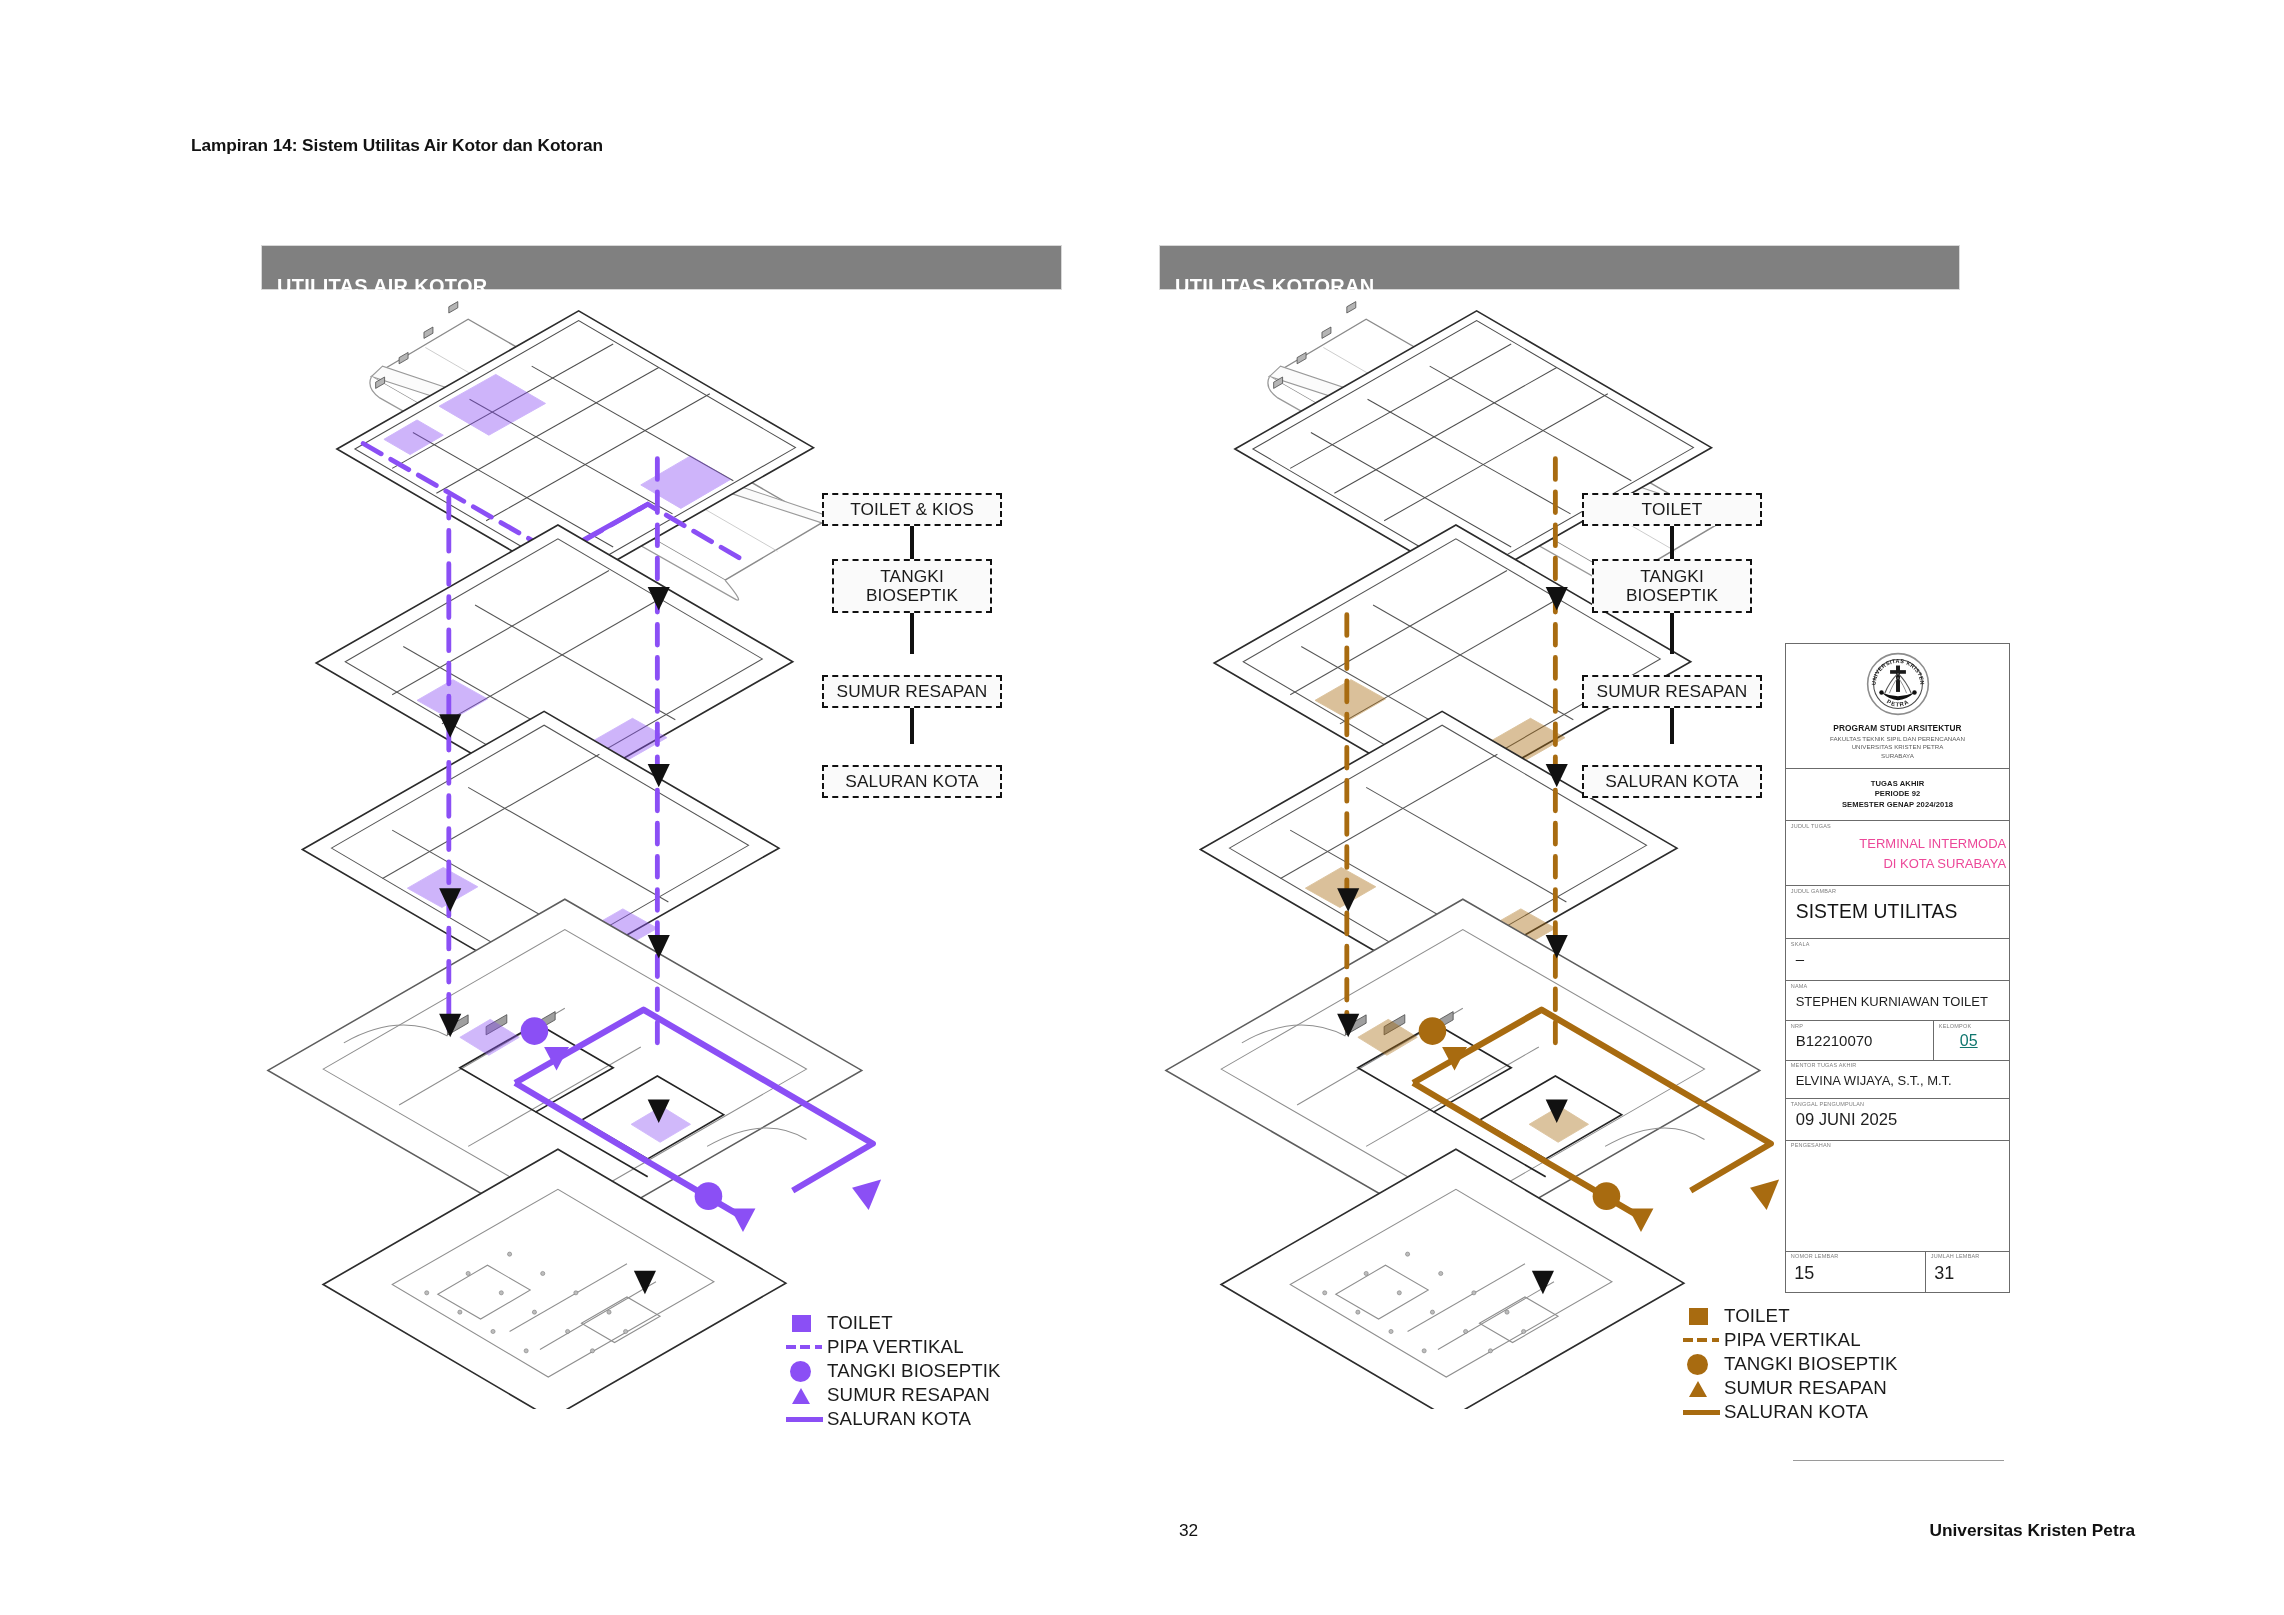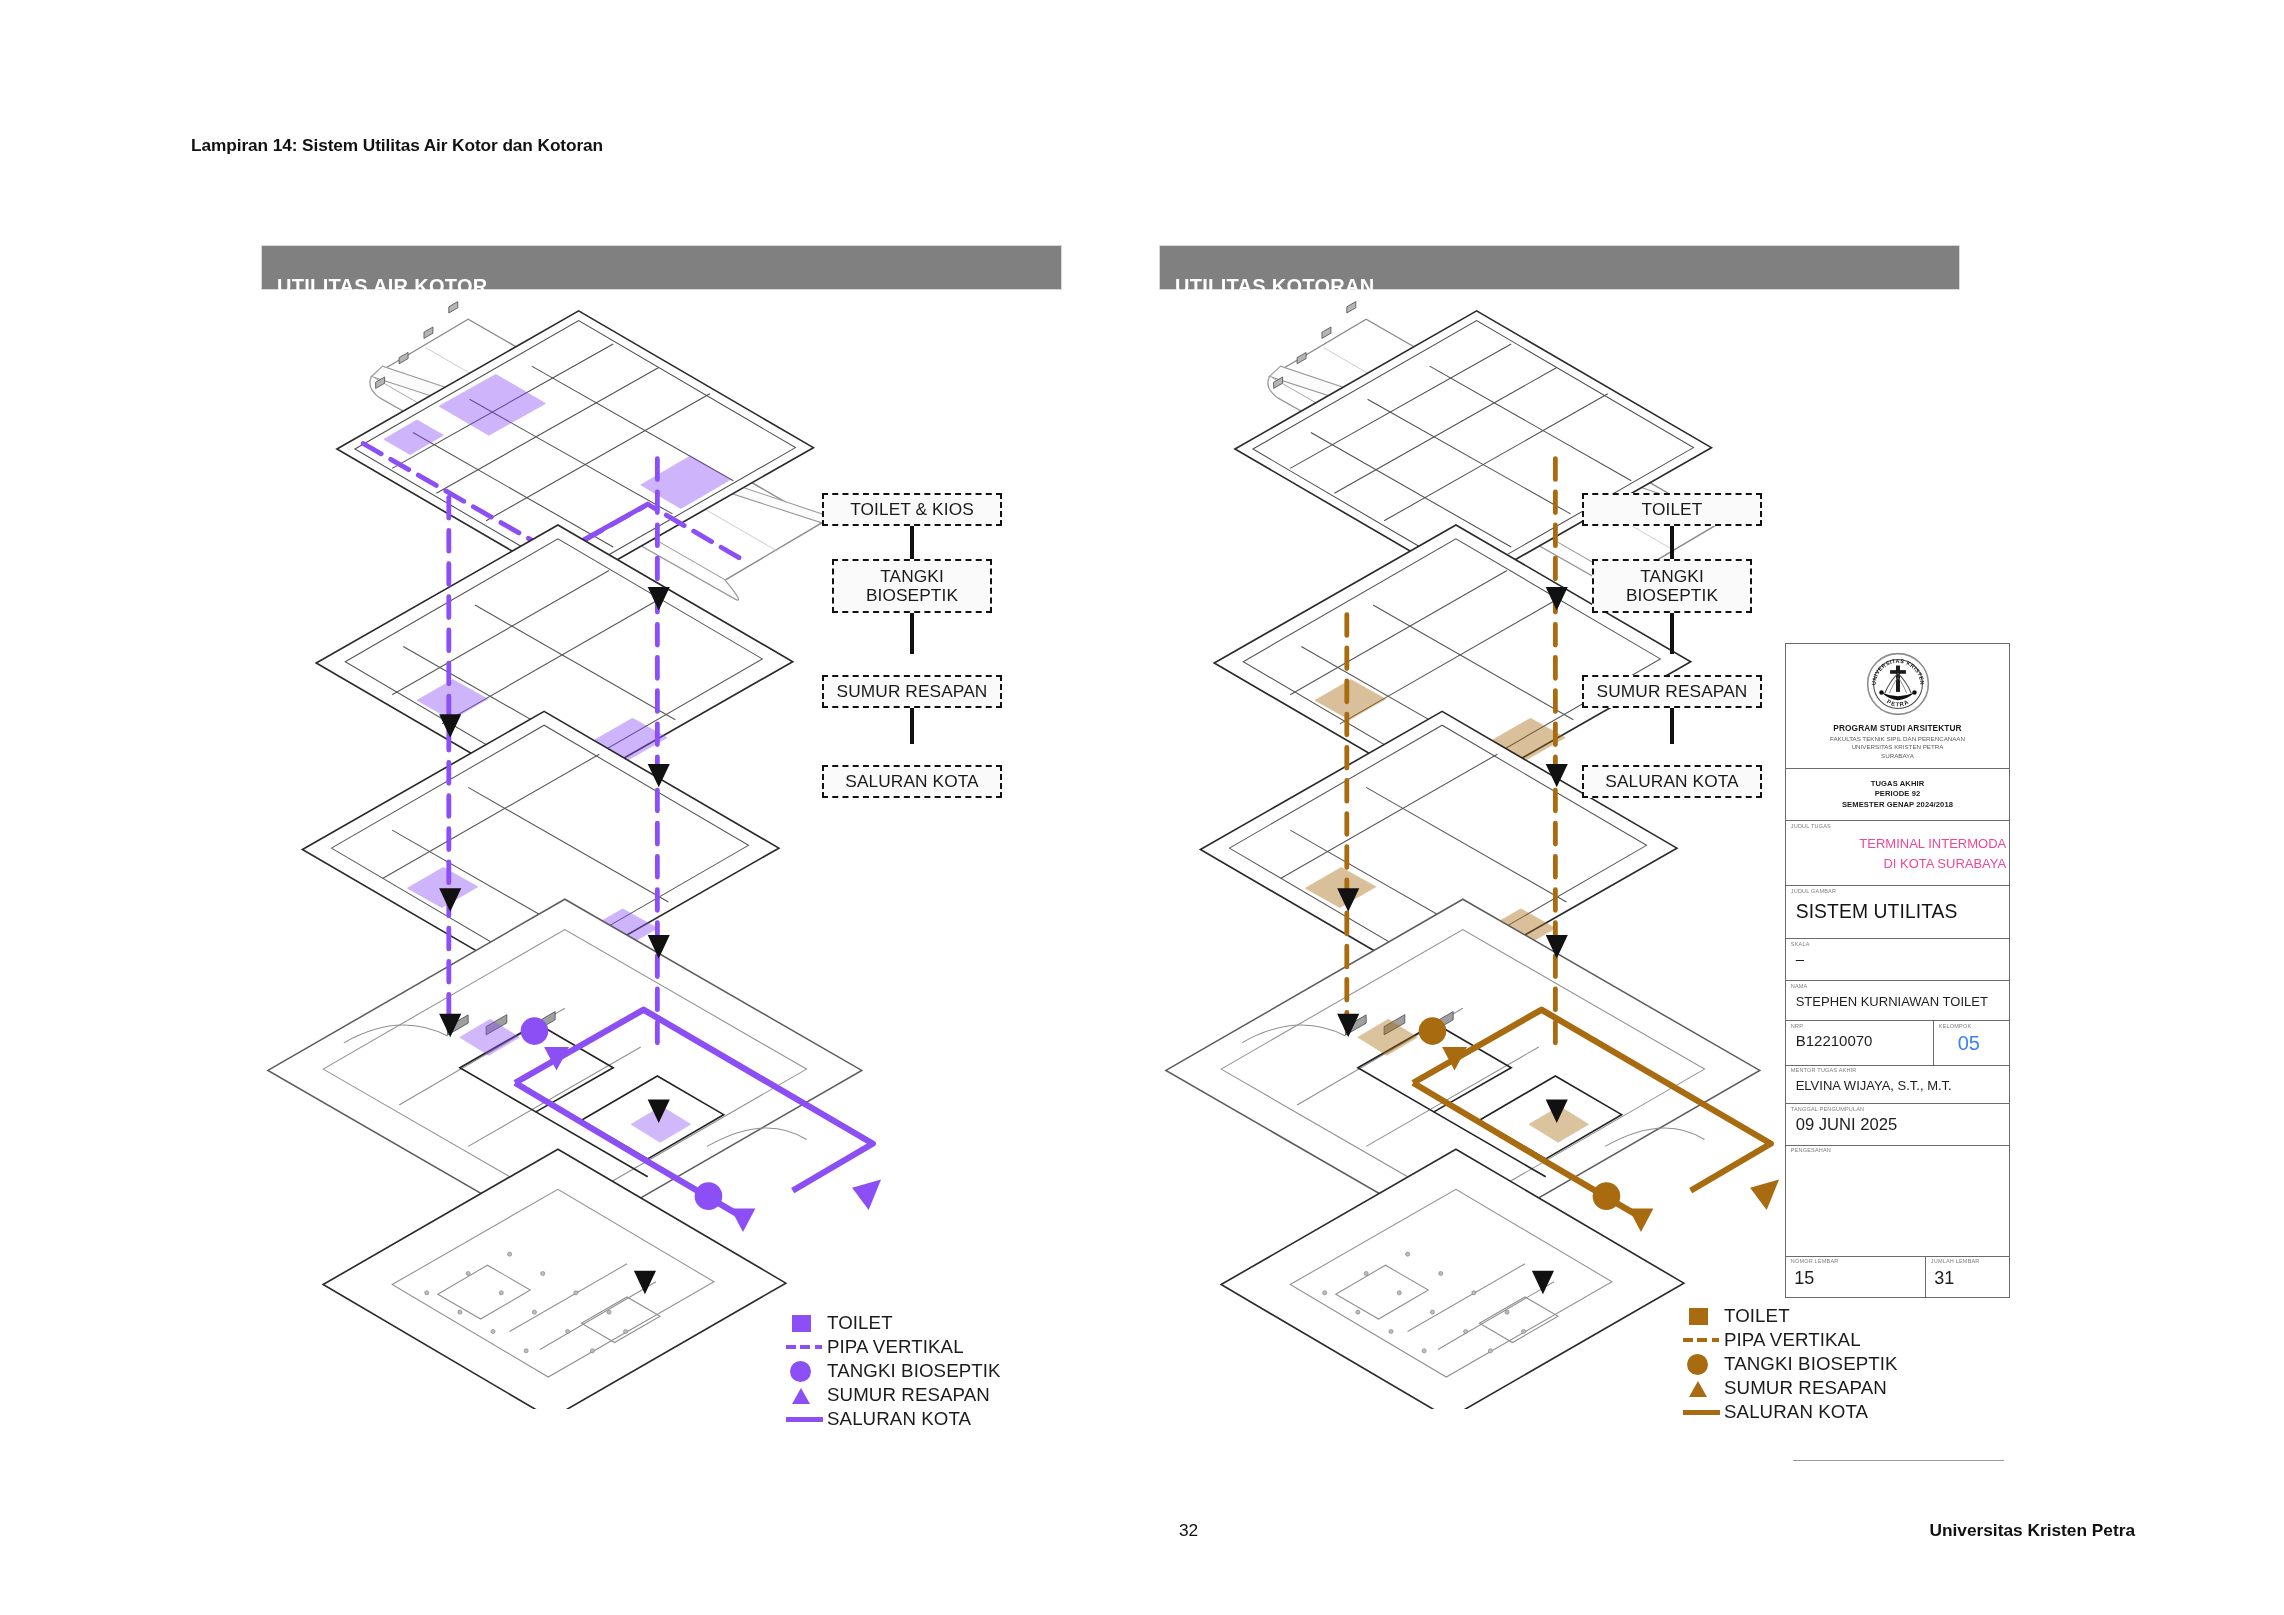--- a/index.html
+++ b/index.html
@@ -91,21 +91,21 @@
     line-height:1.4;padding:9.7px 2.8px 9.7px;letter-spacing:0.1px;
   }
   .tb-judul-tugas{text-align:right;font-size:13px;color:#ec4899;line-height:1.55;padding:4.1px 2.8px 11px;}
   .tb-judul-gambar{font-size:19.3px;color:#141414;padding:7px 5.5px 15px 9.7px;letter-spacing:0.1px;}
   .tb-skala{font-size:15px;padding:2.8px 5.5px 12.4px 9.7px;color:#1e1e1e;}
   .tb-nama{font-size:13px;padding:4.1px 5.5px 8.3px 9.7px;line-height:1.42;color:#1e1e1e;}
   .tb-row2{display:flex;}
   .tb-row2 > div:first-child{flex:1 1 auto;border-right:1.4px solid #6b6b6b;}
   .tb-row2 > div:last-child{flex:0 0 75px;}
   .tb-nrp{font-size:15px;padding:2.8px 5.5px 9.7px 9.7px;color:#1e1e1e;}
-  .tb-kel{font-size:20px;padding:2.8px 5.5px 9.7px 0;color:#3b82f6;text-align:center;}
+  .tb-kel{font-size:16px;padding:2.8px 5.5px 9.7px 0;color:#0f766e;text-align:center;text-decoration:underline;}
   .tb-mentor{font-size:13px;padding:4.1px 4.1px 9.7px 9.7px;color:#1e1e1e;}
   .tb-tanggal{font-size:16.6px;padding:2.8px 5.5px 9.7px 9.7px;color:#1e1e1e;}
   .tb-pengesahan{height:111px;}
   .tb-sheet{font-size:18px;padding:2.8px 5.5px 8.3px 8.3px;color:#1e1e1e;}
 
   #tb-underline{
     position:absolute;left:1793px;top:1460px;width:211px;height:1.4px;background:#9a9a9a;
   }
 
   

